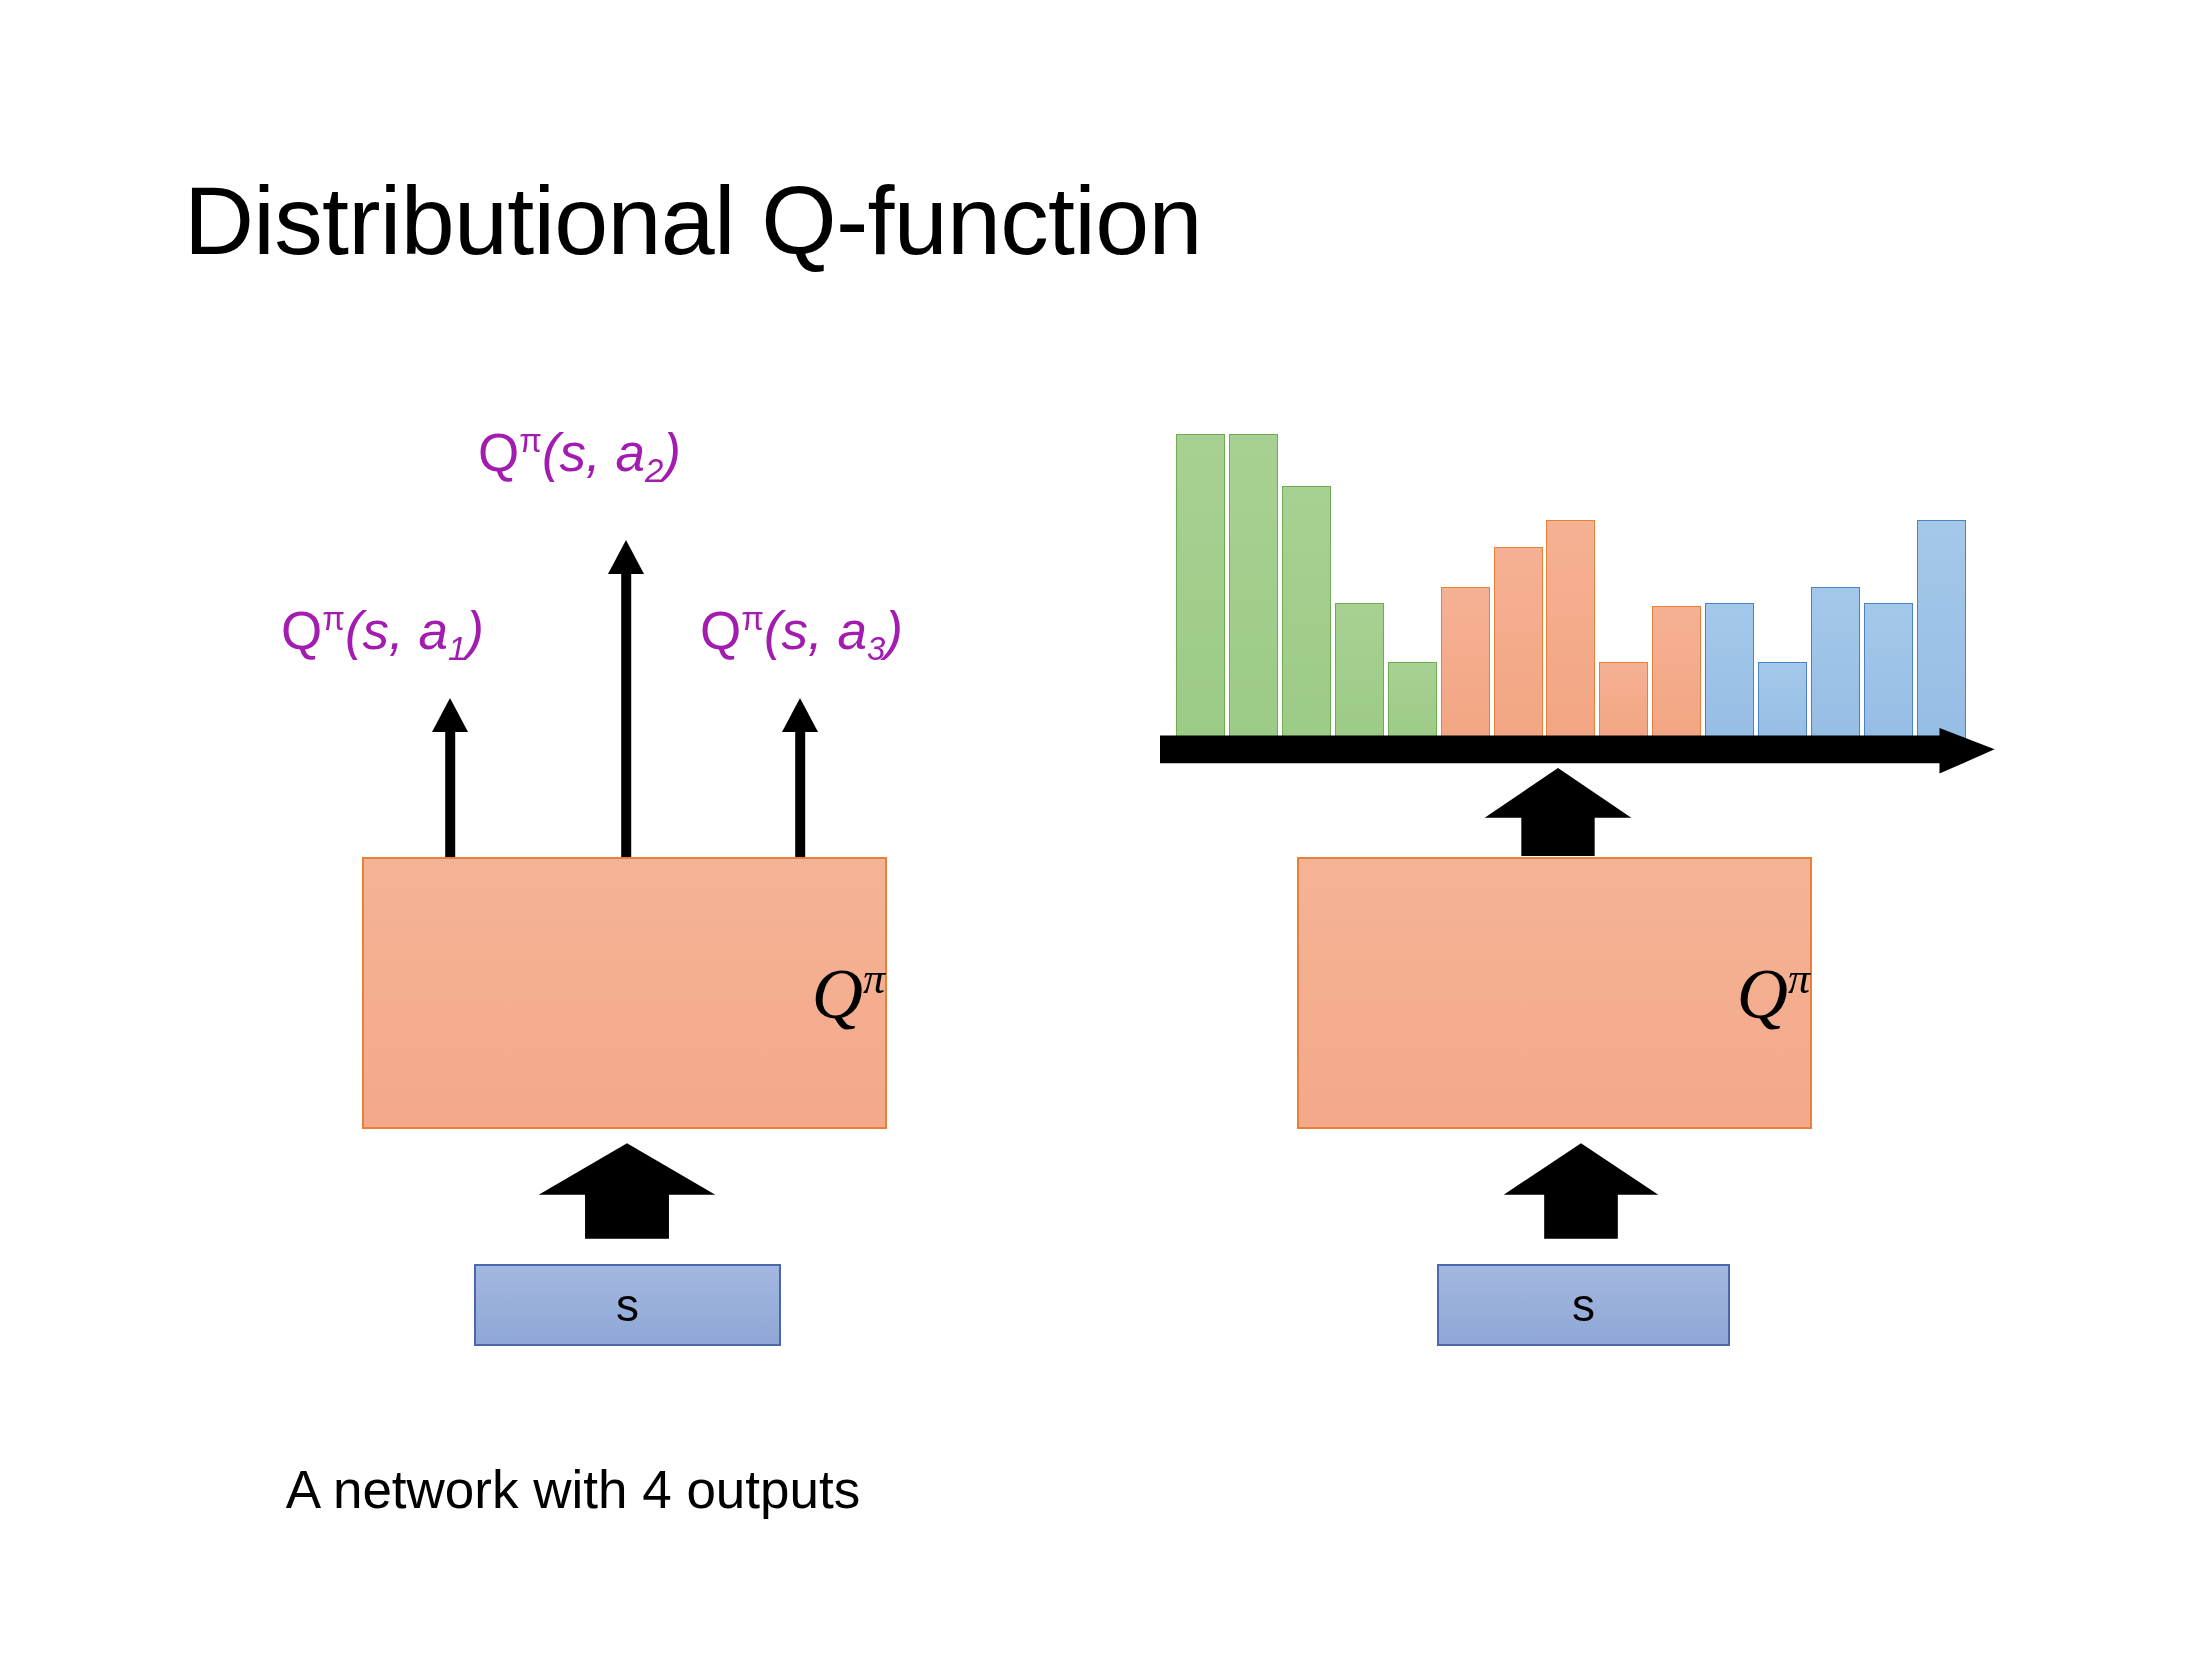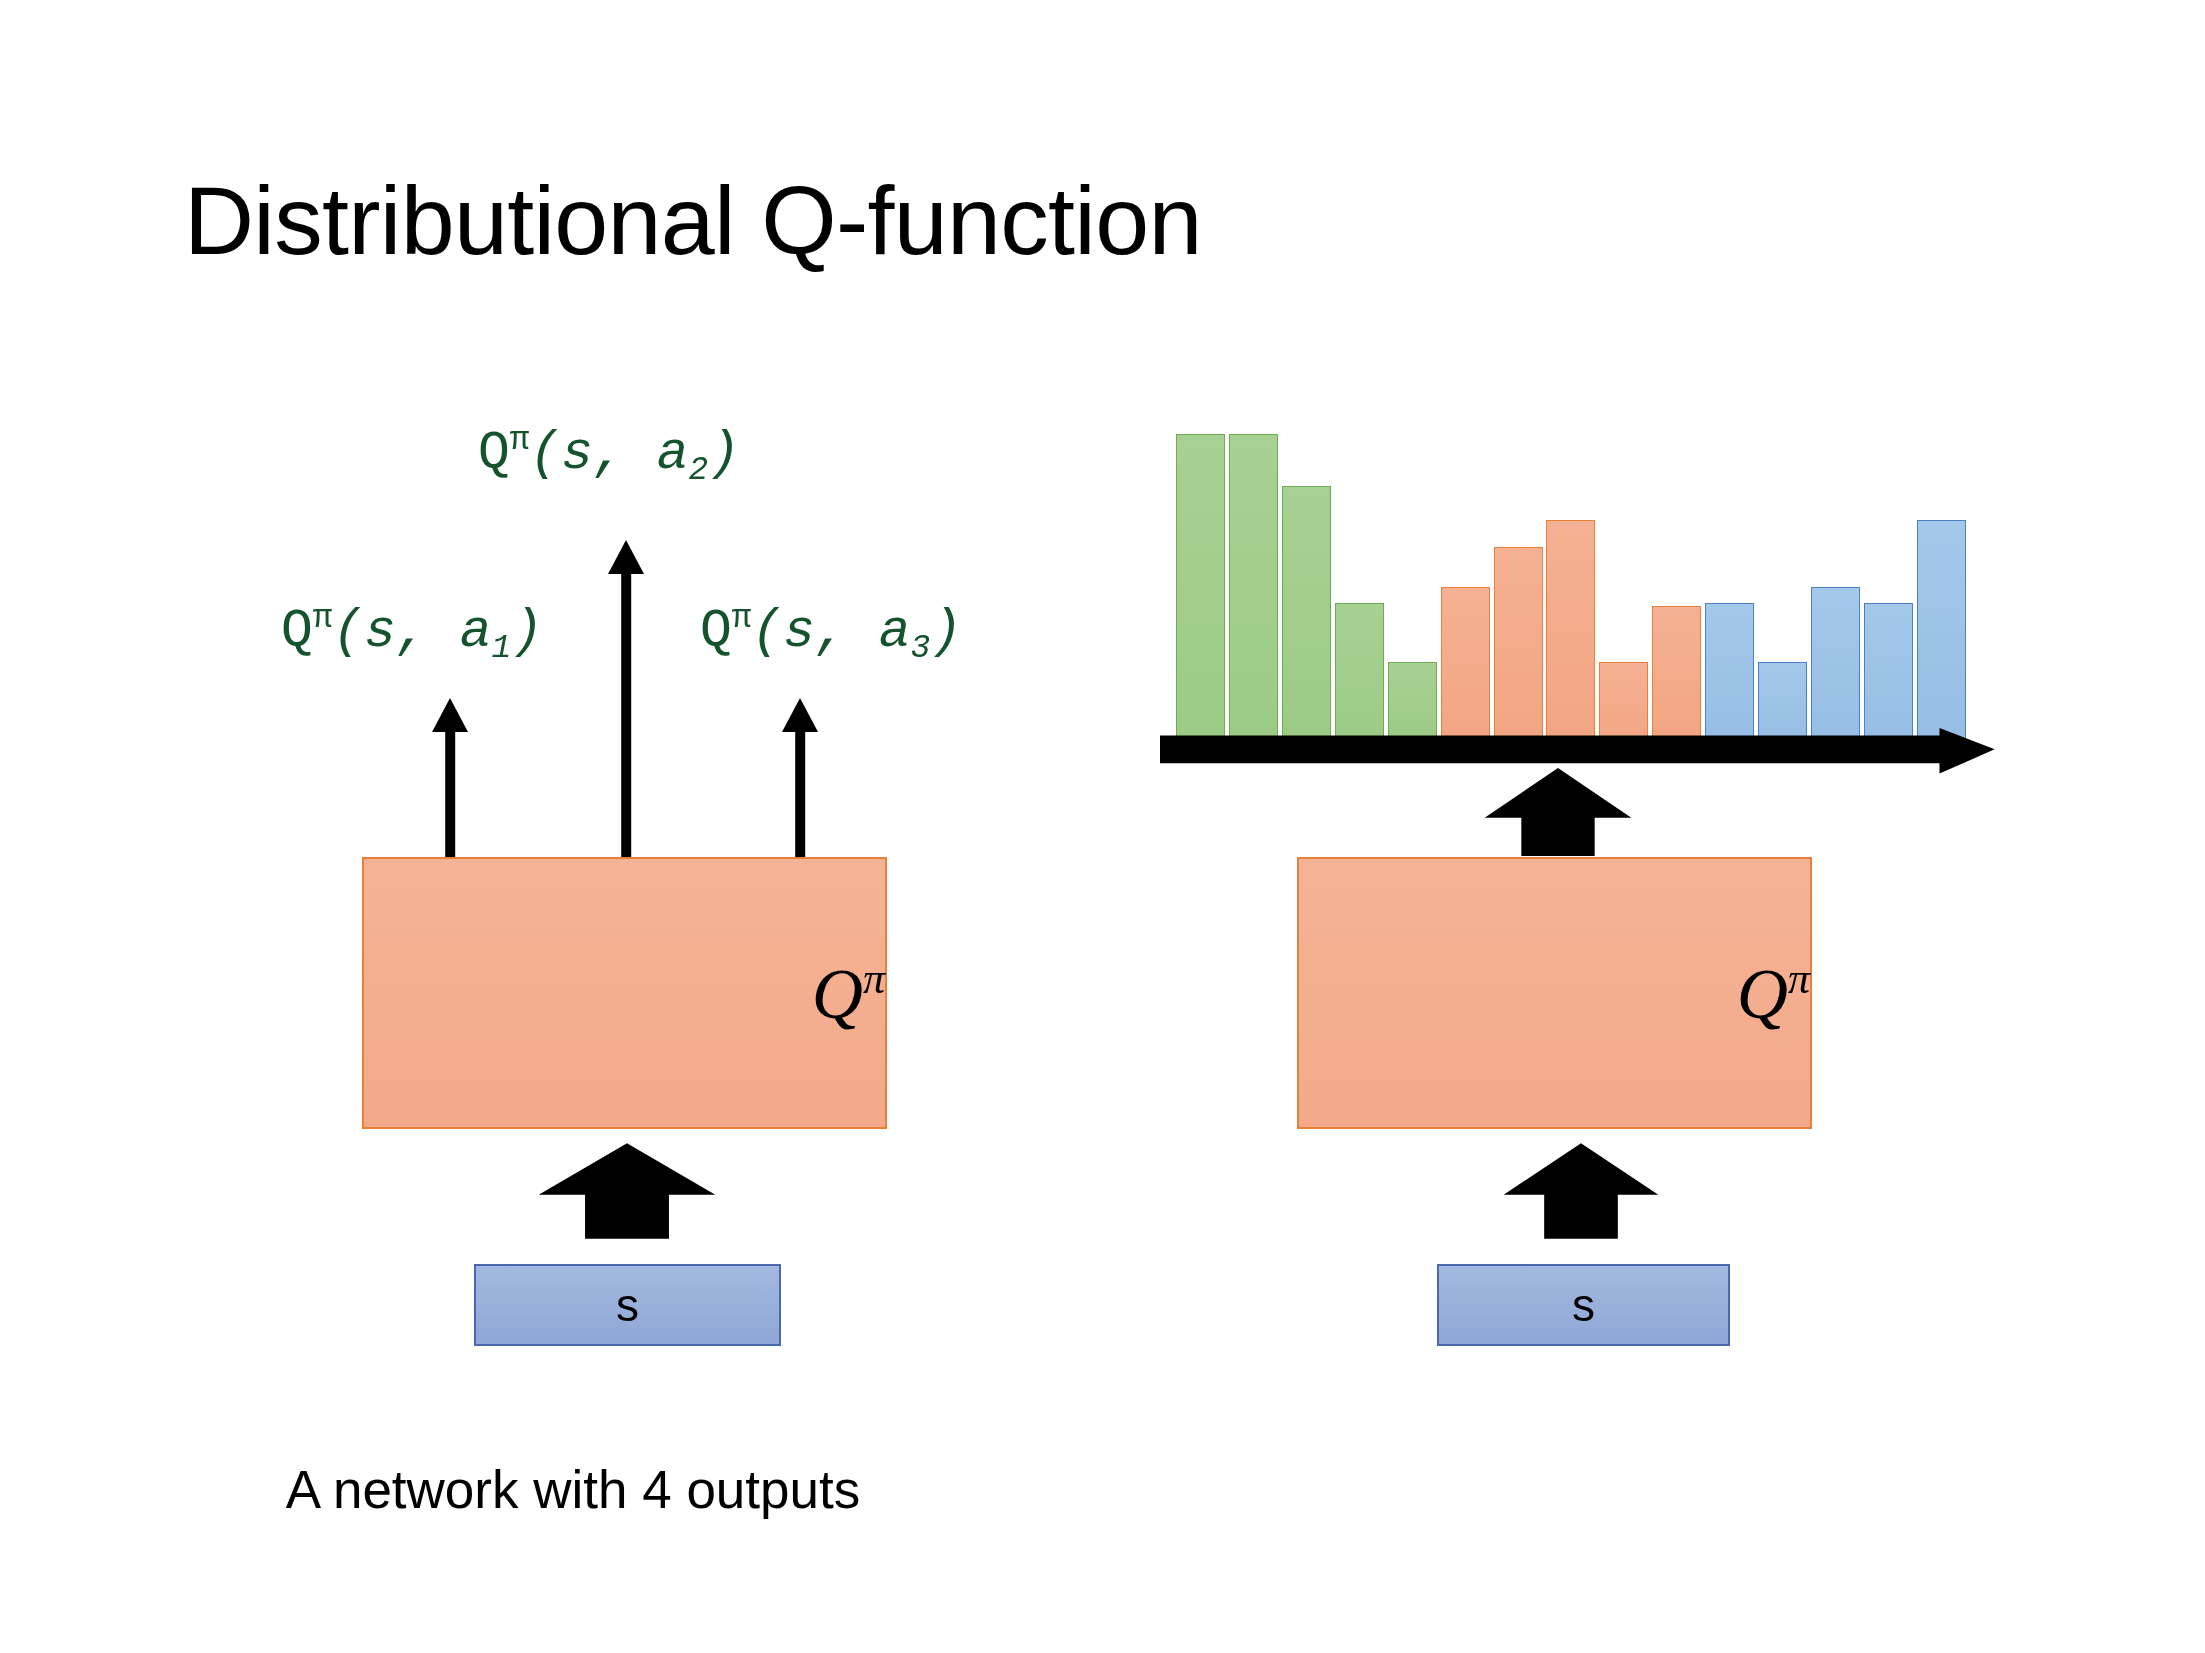--- a/index.html
+++ b/index.html
@@ -26,23 +26,23 @@
     font-weight: 300;
     color: #000000;
     letter-spacing: -0.7px;
     white-space: nowrap;
     line-height: 1.0;
   }
 
   
   .mathlabel {
     position: absolute;
-    font-family: Liberation Mono, monospace;
-    font-style: italic;
-    color: #14532d;
+    font-family: Liberation Sans, sans-serif;
+    font-style: italic;
+    color: #a21caf;
     white-space: nowrap;
     line-height: 1;
   }
   .mathlabel .sup {
     font-size: 0.62em;
     vertical-align: super;
     font-style: italic;
   }
   .mathlabel .sub {
     font-size: 0.62em;

